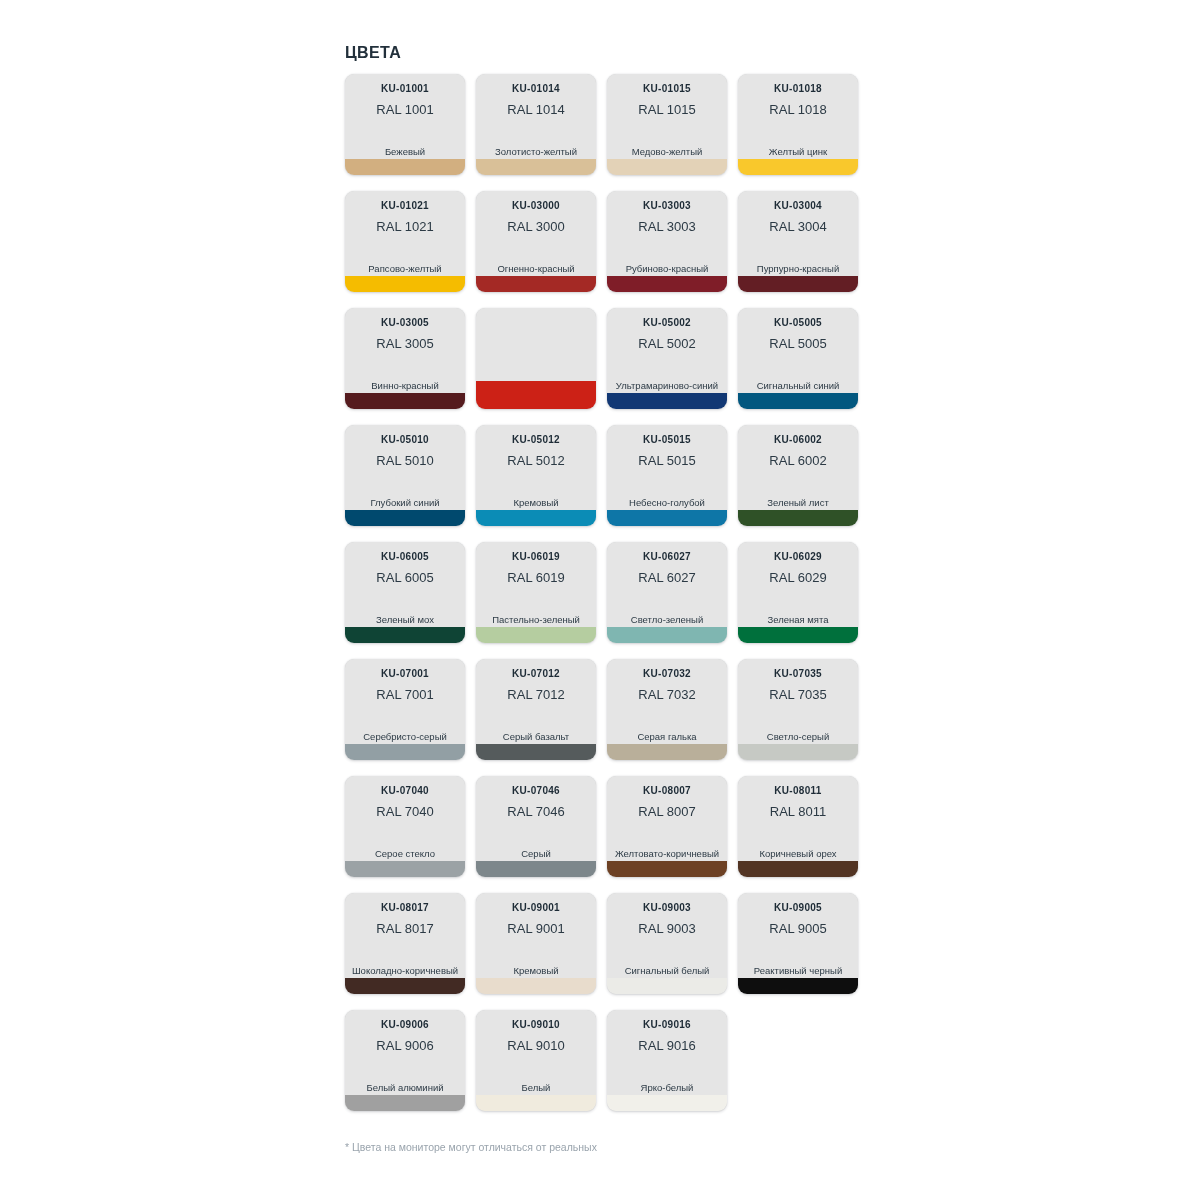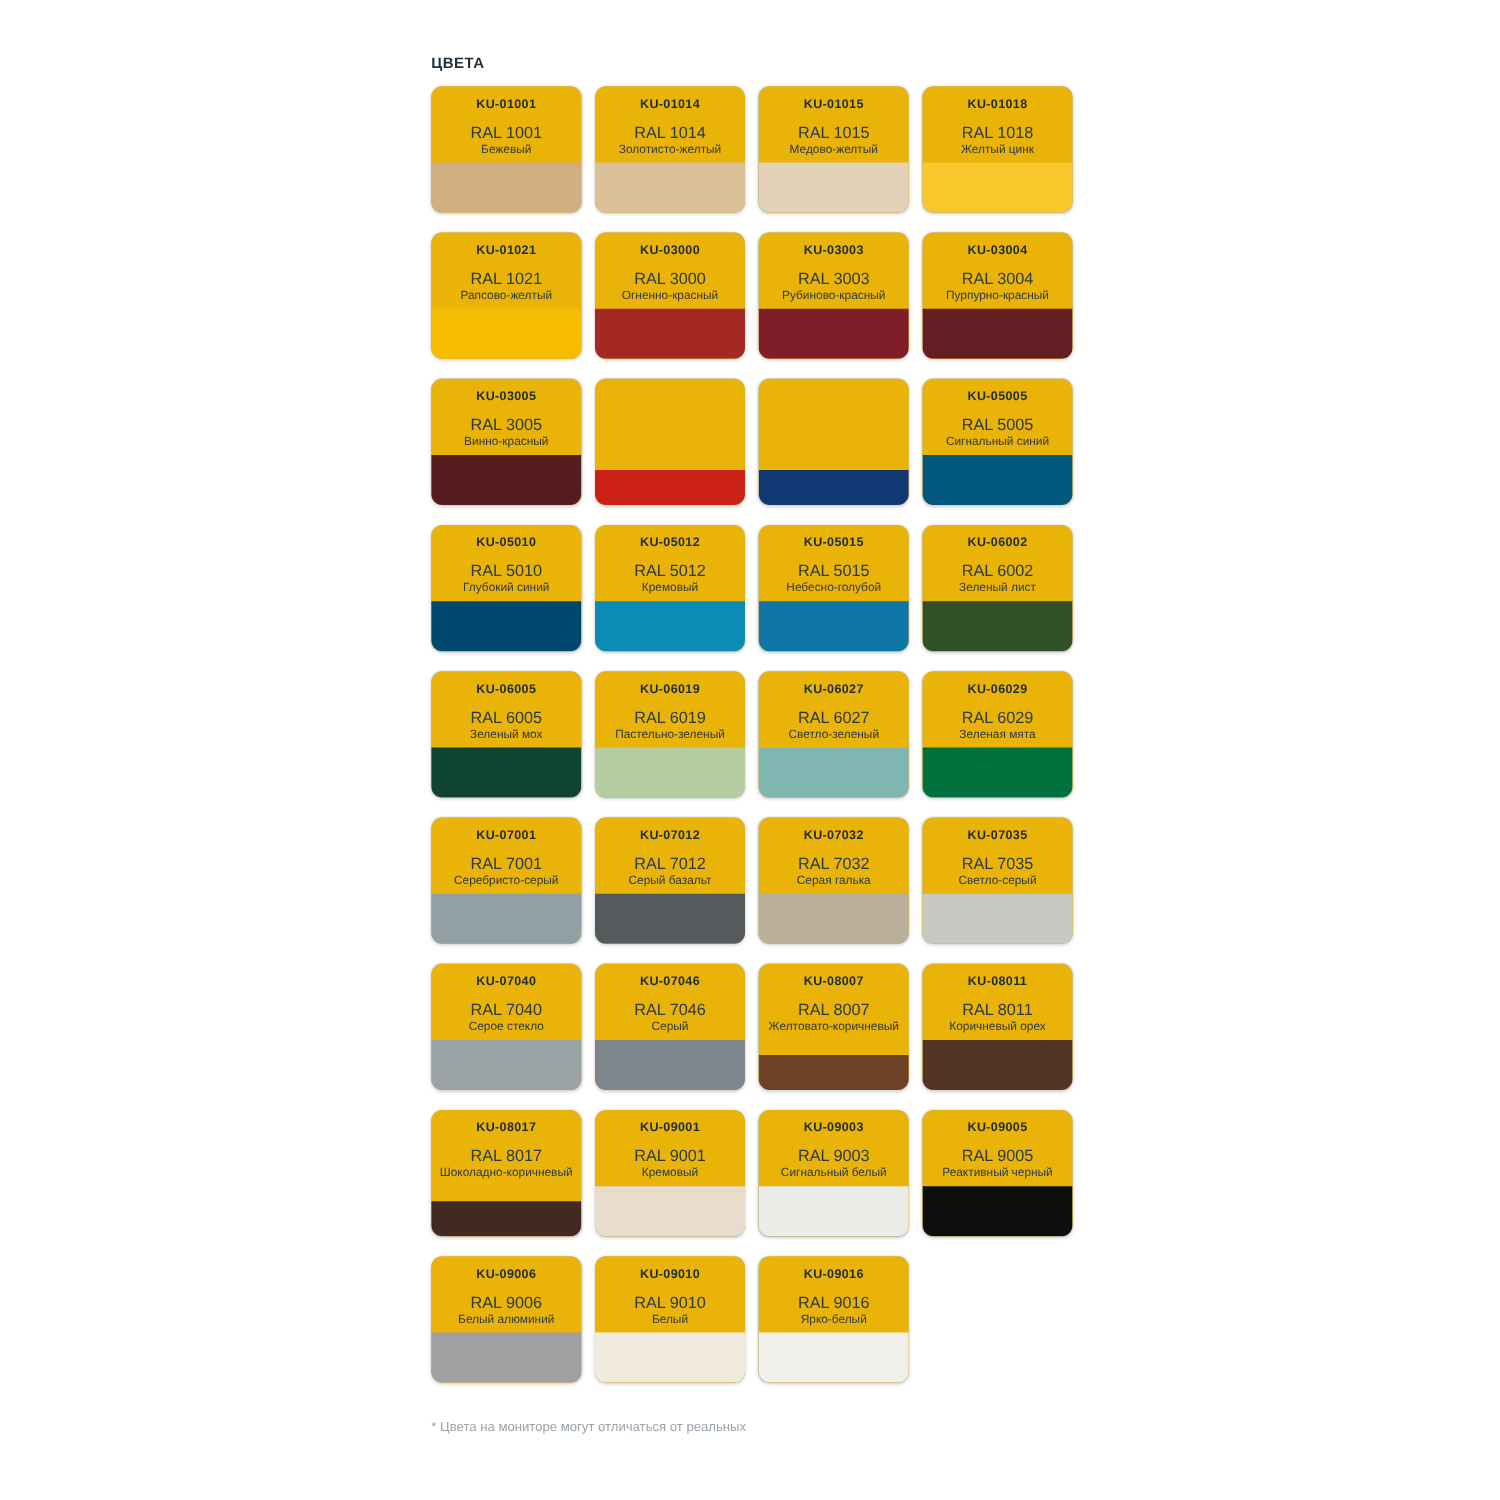--- a/index.html
+++ b/index.html
@@ -17,40 +17,40 @@
   }
 
   .page {
     position: absolute;
     left: 345px;
     top: 44px;
     width: 520px;
   }
 
   .section-title {
-    font-size: 12px;
+    font-size: 16px;
     font-weight: bold;
     color: #22303b;
     letter-spacing: 0.4px;
     margin: 0 0 12px 0;
     line-height: 1.1;
   }
 
   .swatch-grid {
     display: grid;
     grid-template-columns: repeat(4, 120px);
     column-gap: 11px;
     row-gap: 16px;
   }
 
   .swatch-card {
     position: relative;
     width: 120px;
     height: 101px;
-    background: #eab308;
+    background: #e5e5e5;
     border-radius: 9px;
     box-shadow: 0 1px 3px rgba(40, 45, 55, 0.22),
                 0 0 1px rgba(40, 45, 55, 0.18);
     overflow: hidden;
     display: flex;
     flex-direction: column;
   }
 
   .swatch-text {
     padding: 9px 5px 0 5px;
@@ -71,20 +71,21 @@
   .swatch-ral {
     font-size: 13px;
     color: #2c3a45;
     line-height: 1.32;
   }
 
   .swatch-name {
     font-size: 9.5px;
     color: #2c3a45;
     line-height: 1.32;
+    margin-top: 28px;
   }
 
   .swatch-color {
     margin-top: auto;
     width: 100%;
     height: 40px;
     flex: 0 0 auto;
   }
 
   .swatch-card.lines-3 .swatch-color {
@@ -175,20 +176,25 @@
           <div class="swatch-code">KU-03005</div>
           <div class="swatch-ral">RAL 3005</div>
           <div class="swatch-name">Винно-красный</div>
         </div>
         <div class="swatch-color" style="background-color: rgb(85, 27, 30);"></div>
       </div>
       <div class="swatch-card lines-3">
         <div class="swatch-color" style="background-color: rgb(204, 33, 22);"></div>
       </div>
       <div class="swatch-card lines-3">
+        <div class="swatch-text">
+          <div class="swatch-code">KU-05002</div>
+          <div class="swatch-ral">RAL 5002</div>
+          <div class="swatch-name">Ультрамариново-синий</div>
+        </div>
         <div class="swatch-color" style="background-color: rgb(18, 56, 116);"></div>
       </div>
       <div class="swatch-card">
         <div class="swatch-text">
           <div class="swatch-code">KU-05005</div>
           <div class="swatch-ral">RAL 5005</div>
           <div class="swatch-name">Сигнальный синий</div>
         </div>
         <div class="swatch-color" style="background-color: rgb(2, 87, 127);"></div>
       </div>

